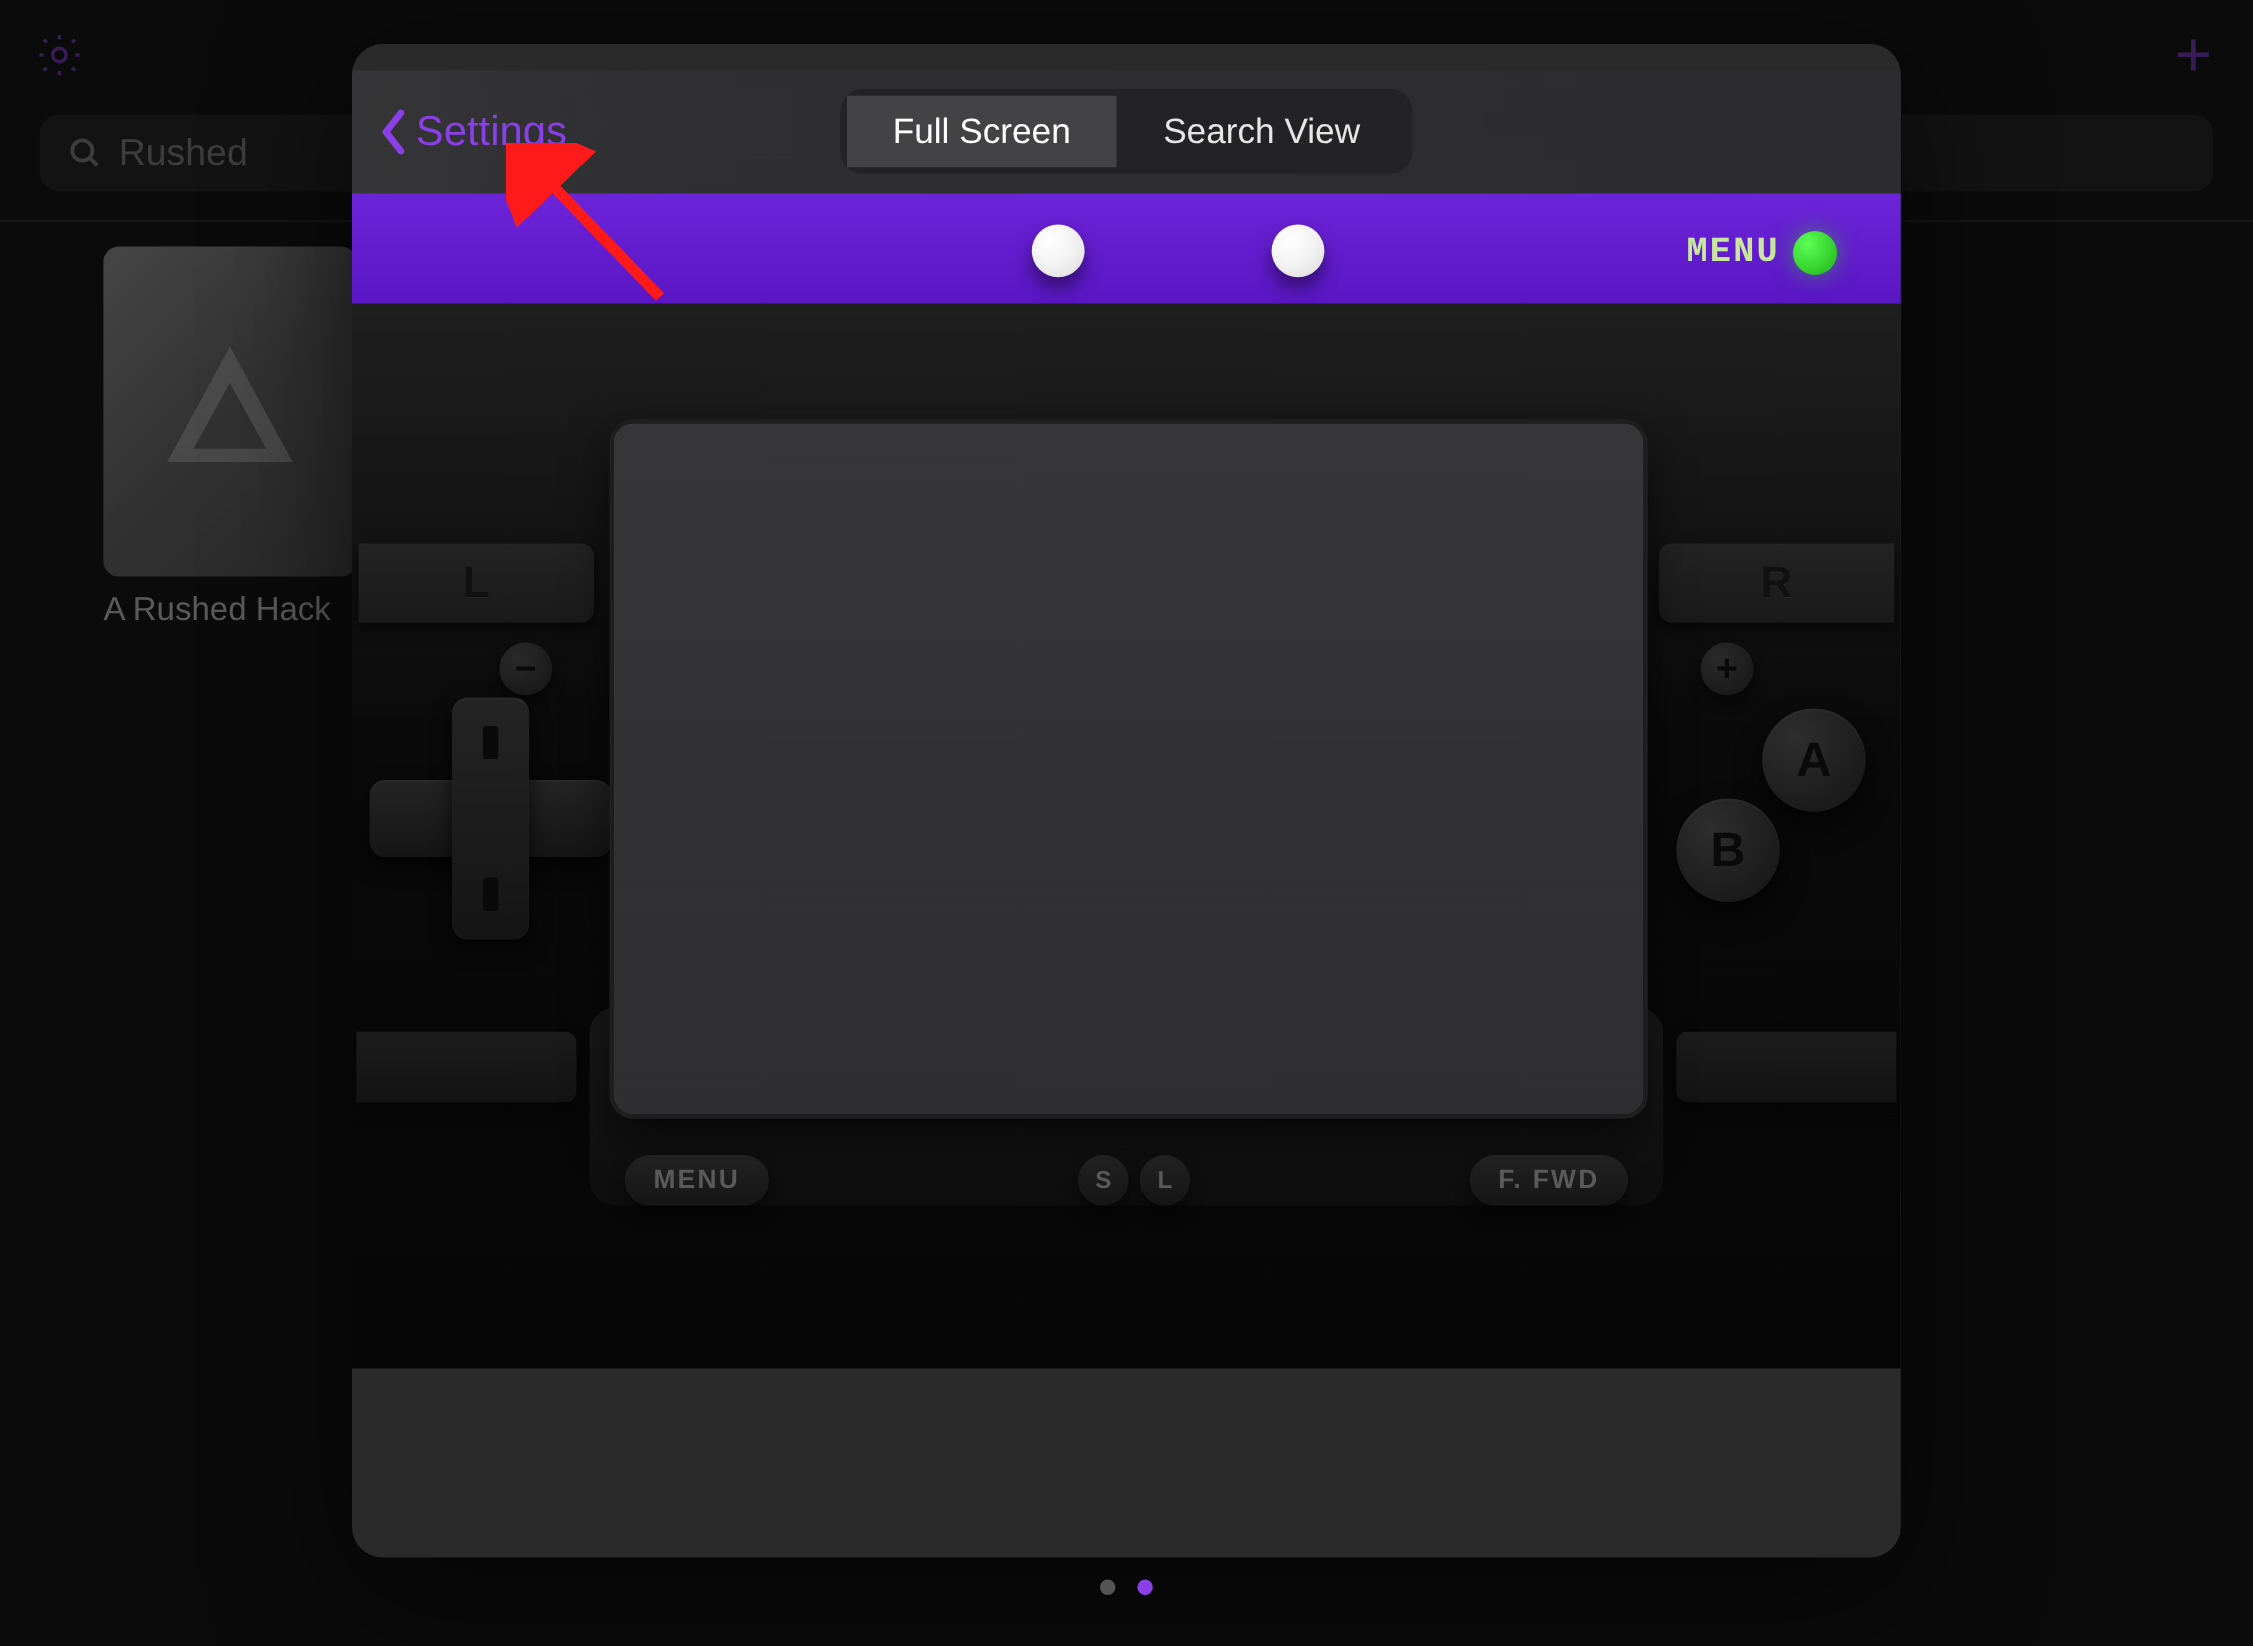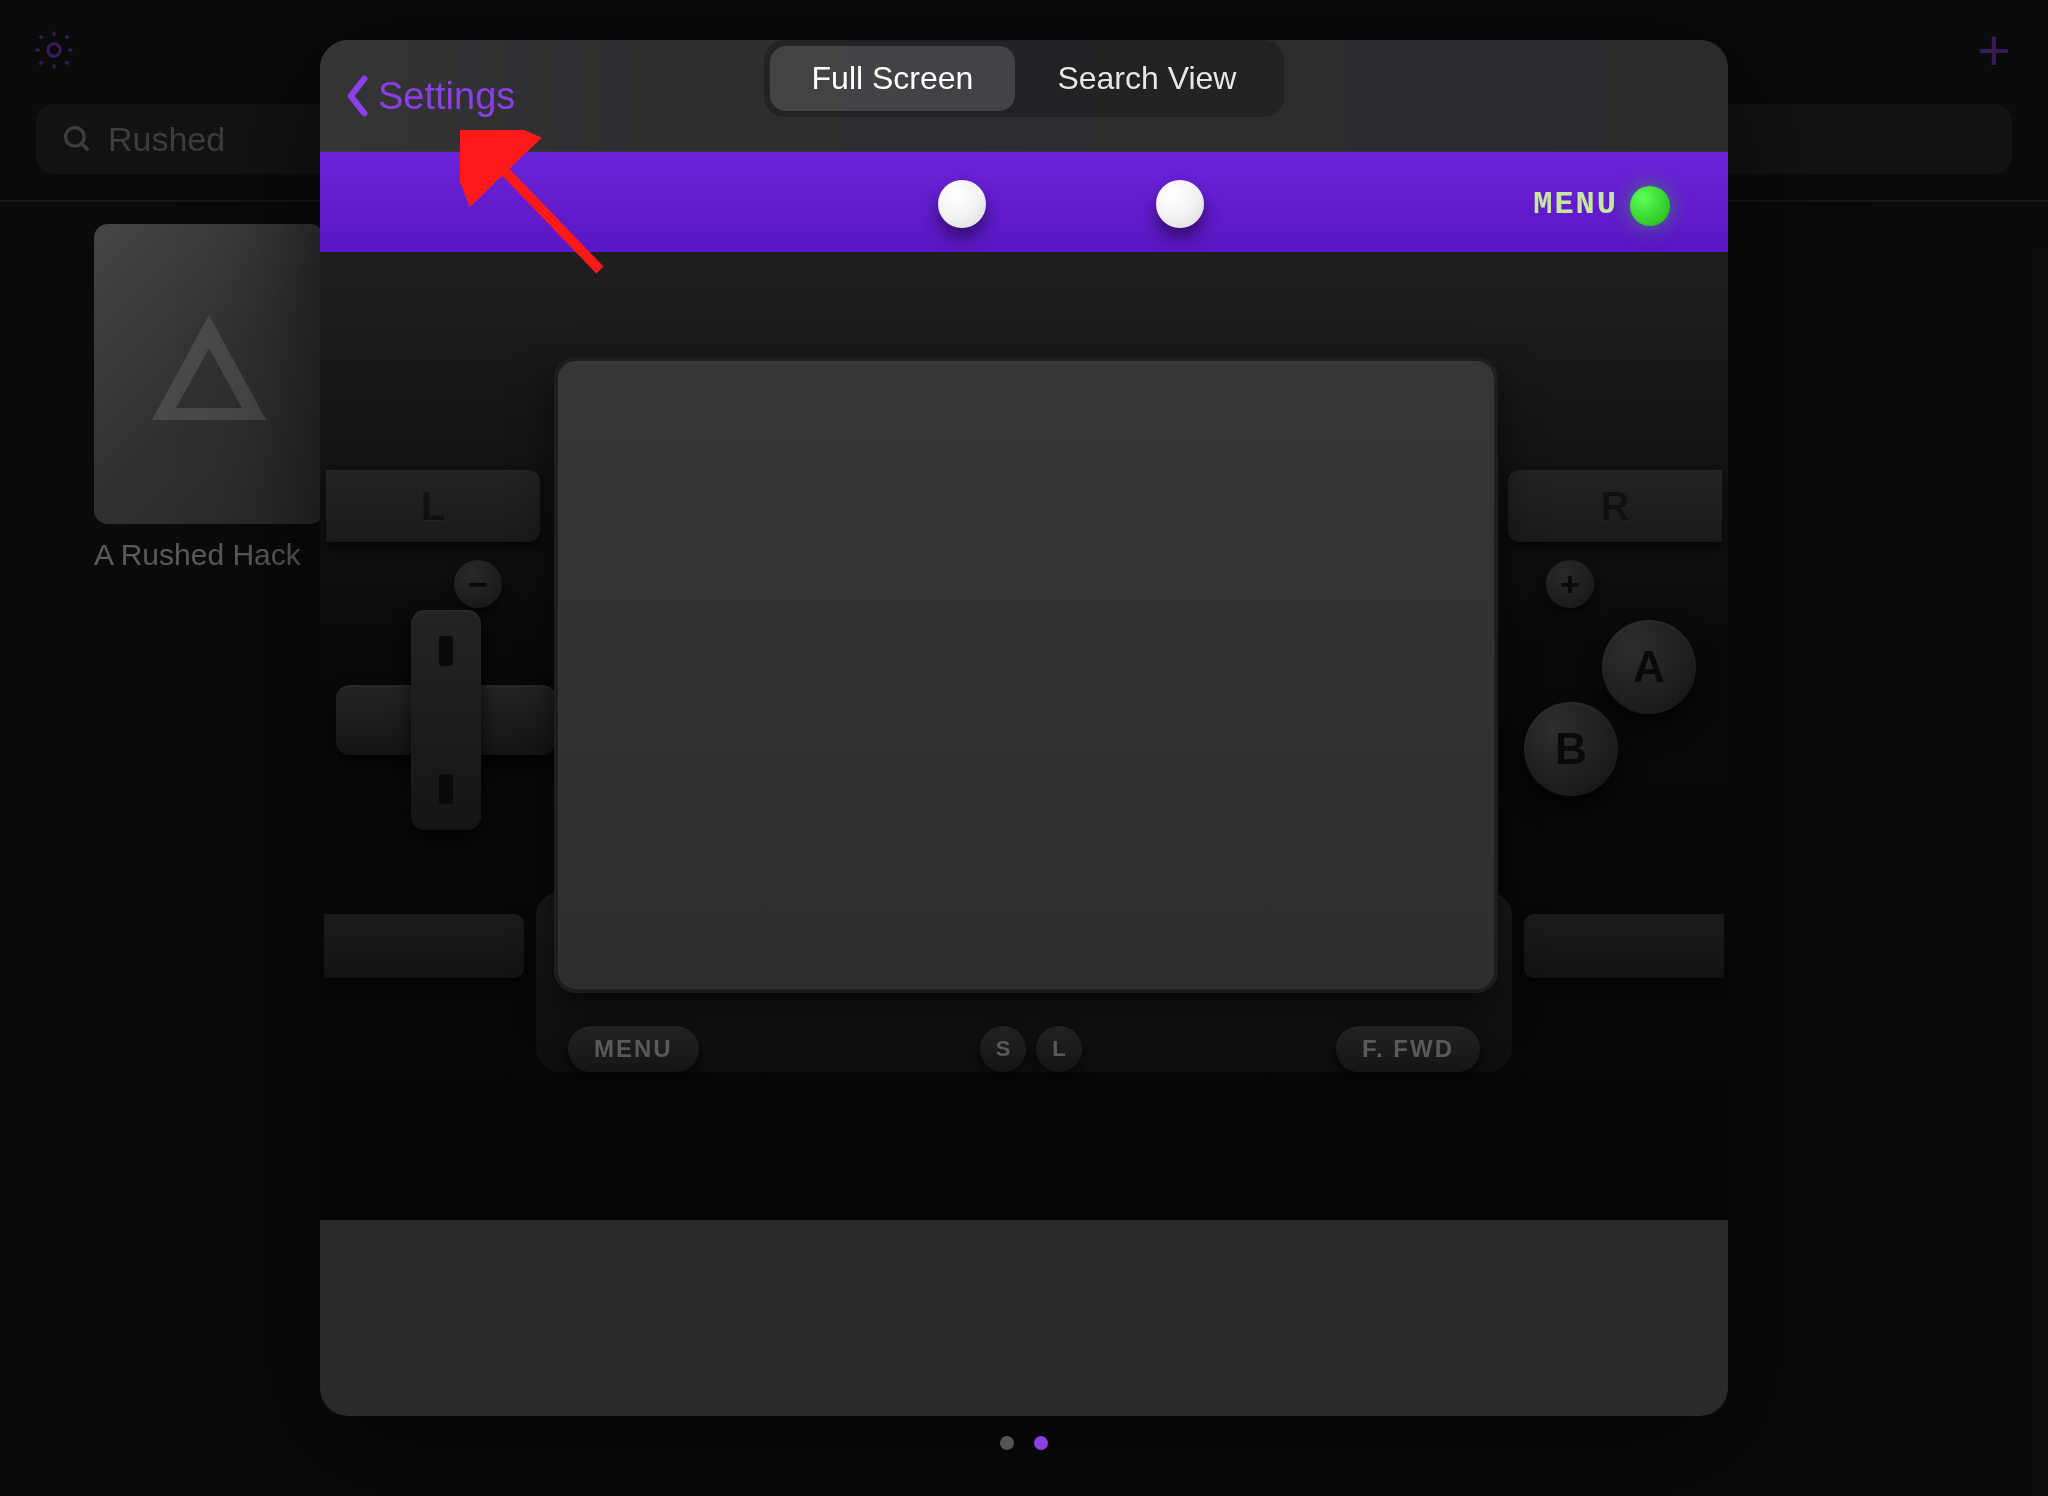--- a/index.html
+++ b/index.html
@@ -18,25 +18,25 @@
   .game-thumb { width: 230px; height: 300px; background: linear-gradient(135deg, #9a9a9a 0%, #6e6e6e 50%, #5a5a5a 100%); border-radius: 14px; display: flex; align-items: center; justify-content: center; }
   .delta-logo svg { opacity: 0.55; }
   .game-title { margin-top: 14px; font-size: 30px; color: #c8c8c8; }
 
   
   .dim { position: absolute; inset: 0; background: rgba(0,0,0,0.55); }
 
   
   .modal { position: absolute; left: 320px; top: 40px; width: 1408px; height: 1376px; background: #2a2a2b; border-radius: 28px; overflow: hidden; box-shadow: 0 30px 120px rgba(0,0,0,0.6); }
 
-  .modal-header { height: 112px; position: relative; display: flex; align-items: flex-start; justify-content: center; background: linear-gradient(to right, rgba(70,70,74,0.4) 0%, rgba(50,50,55,0.55) 22%, rgba(45,45,50,0.6) 100%); border-bottom: 1px solid rgba(255,255,255,0.03); }
+  .modal-header { height: 112px; position: relative; display: flex; align-items: center; justify-content: center; background: linear-gradient(to right, rgba(70,70,74,0.4) 0%, rgba(50,50,55,0.55) 22%, rgba(45,45,50,0.6) 100%); border-bottom: 1px solid rgba(255,255,255,0.03); margin-top: 24px; }
   .back-btn { position: absolute; left: 22px; top: 0; height: 112px; display: flex; align-items: center; color: #8b3fe6; font-size: 38px; cursor: pointer; }
   .back-btn svg { margin-right: 6px; }
   .seg { display: flex; background: rgba(0,0,0,0.22); border-radius: 20px; padding: 6px; }
-  .seg-item { padding: 14px 42px; font-size: 32px; color: #e6e6e6; border-radius: 16px; cursor: pointer; }
+  .seg-item { padding: 14px 42px; font-size: 32px; color: #e6e6e6; border-radius: 0; cursor: pointer; }
   .seg-item.active { background: rgba(255,255,255,0.15); color: #fff; }
 
   
   .purple-strip { height: 100px; background: linear-gradient(to bottom, #6c24d8 0%, #5a16c4 100%); position: relative; }
   .stick { position: absolute; top: 28px; width: 48px; height: 48px; background: radial-gradient(circle at 35% 30%, #fff 0%, #f2f2f2 50%, #d8d8d8 100%); border-radius: 50%; box-shadow: 0 10px 16px rgba(0,0,0,0.45); }
   .stick.s1 { left: 618px; }
   .stick.s2 { left: 836px; }
   .menu-lbl { position: absolute; right: 110px; top: 34px; color: #c8e6a0; font-size: 32px; font-weight: 700; letter-spacing: 2px; font-family: "Courier New", monospace; }
   .toggle-dot { position: absolute; right: 58px; top: 34px; width: 40px; height: 40px; background: radial-gradient(circle at 33% 30%, #5cff54, #1db314); border-radius: 50%; box-shadow: 0 0 20px rgba(40,220,30,0.5); }
 

